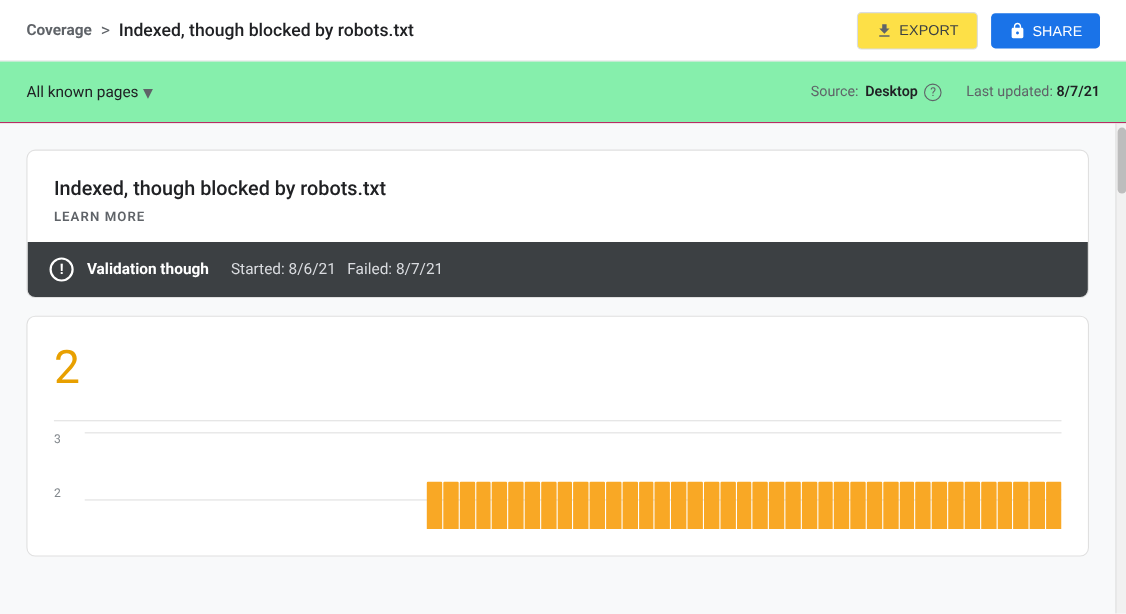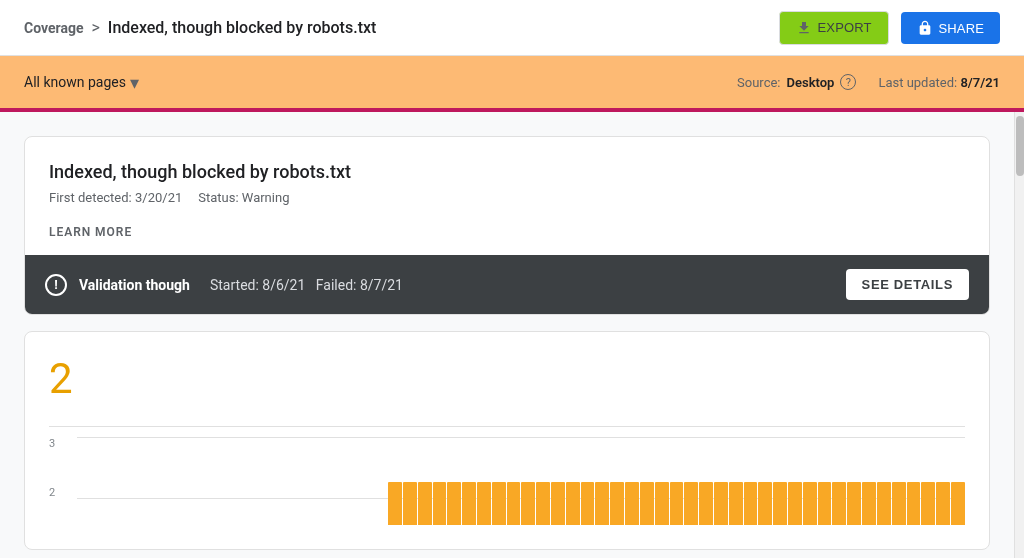--- a/index.html
+++ b/index.html
@@ -47,21 +47,21 @@
       align-items: center;
       gap: 12px;
     }
     .export-btn {
       display: flex;
       align-items: center;
       gap: 6px;
       padding: 8px 16px;
       border: 1px solid #dadce0;
       border-radius: 4px;
-      background: #84cc16;
+      background: #fde047;
       color: #3c4043;
       font-size: 13px;
       font-weight: 500;
       cursor: pointer;
       letter-spacing: 0.01em;
     }
     .share-btn {
       display: flex;
       align-items: flex-end;
       gap: 6px;
@@ -76,22 +76,22 @@
       letter-spacing: 0.01em;
     }
 
     
     .toolbar {
       display: flex;
       align-items: center;
       justify-content: space-between;
       padding: 0 24px;
       height: 56px;
-      background: #fdba74;
-      border-bottom: 4px solid #be185d;
+      background: #86efac;
+      border-bottom: 1px solid #be185d;
     }
     .filter-dropdown {
       display: flex;
       align-items: center;
       gap: 4px;
       cursor: pointer;
       font-size: 14px;
       color: #202124;
     }
     .filter-label {
@@ -346,41 +346,32 @@
     </span>
   </div>
 </div>
 
 <div class="main-area">
   <div class="content">
 
     <div class="card">
       <div class="card-header">
         <div class="card-title">Indexed, though blocked by robots.txt</div>
-        <div class="card-meta">
-          <span>
-            <span>First detected:</span>&nbsp;<span>3/20/21</span>
-          </span>
-          <span>
-            <span>Status:</span>&nbsp;<span>Warning</span>
-          </span>
-        </div>
         <div class="learn-more">LEARN MORE</div>
       </div>
 
       <div class="validation-banner">
         <div class="validation-left">
           <div class="validation-icon">!</div>
           <span class="validation-text">Validation though</span>
           <span class="validation-dates">
             <span>Started:</span>&nbsp;<span>8/6/21</span>&nbsp;&nbsp;
             <span>Failed:</span>&nbsp;<span>8/7/21</span>
           </span>
         </div>
-        <button class="see-details-btn">SEE DETAILS</button>
       </div>
     </div>
 
     <div class="affected-card">
       <div class="affected-count">2</div>
 
       <div class="chart-area">
         <div class="chart-container">
           <span class="y-label y-label-3">3</span>
           <span class="y-label y-label-2">2</span>

